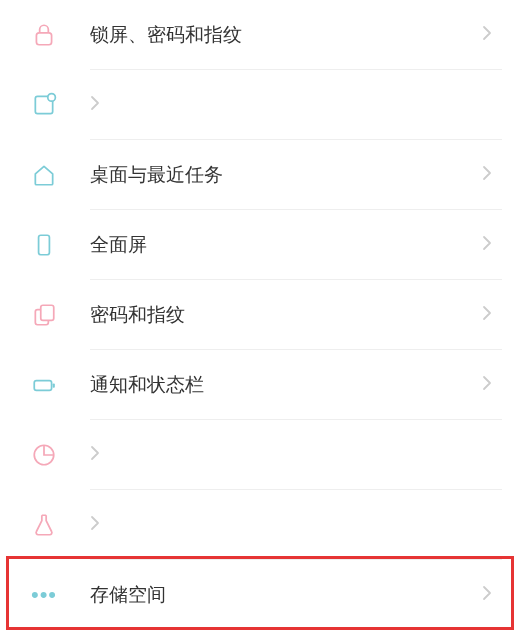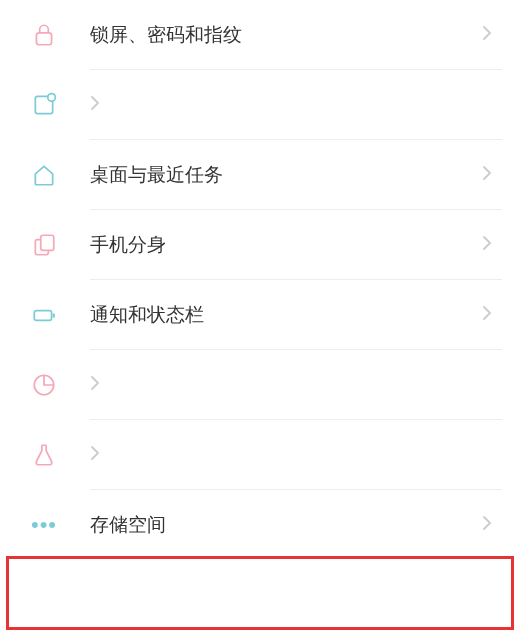--- a/index.html
+++ b/index.html
@@ -121,29 +121,42 @@
       </svg>
     </span>
     <span class="item-label">桌面与最近任务</span>
     <span class="chevron">
       <svg viewBox="0 0 10 16" fill="none">
           <path d="M2 2l6 6-6 6" stroke="#cccccc" stroke-width="1.8" stroke-linecap="round" stroke-linejoin="round"></path>
         </svg>
     </span>
   </div>
 
+  <div class="settings-item">
+    <span class="icon-wrap">
+      <svg viewBox="0 0 24 24" fill="none">
+        <rect x="7" y="3" width="10" height="18" rx="2" stroke="#7cccd7" stroke-width="1.6"></rect>
+      </svg>
+    </span>
+    <span class="item-label">全面屏</span>
+    <span class="chevron">
+      <svg viewBox="0 0 10 16" fill="none">
+          <path d="M2 2l6 6-6 6" stroke="#cccccc" stroke-width="1.8" stroke-linecap="round" stroke-linejoin="round"></path>
+        </svg>
+    </span>
+  </div>
 
   <div class="settings-item">
     <span class="icon-wrap">
       <svg viewBox="0 0 24 24" fill="none">
         <rect x="4" y="7" width="12" height="14" rx="2" stroke="#f5a8b8" stroke-width="1.6"></rect>
         <rect x="9" y="3" width="12" height="14" rx="2" stroke="#f5a8b8" stroke-width="1.6" fill="#ffffff"></rect>
       </svg>
     </span>
-    <span class="item-label">手机分身</span>
+    <span class="item-label">密码和指纹</span>
     <span class="chevron">
       <svg viewBox="0 0 10 16" fill="none">
           <path d="M2 2l6 6-6 6" stroke="#cccccc" stroke-width="1.8" stroke-linecap="round" stroke-linejoin="round"></path>
         </svg>
     </span>
   </div>
 
   <div class="settings-item">
     <span class="icon-wrap">
       <svg viewBox="0 0 24 24" fill="none">

